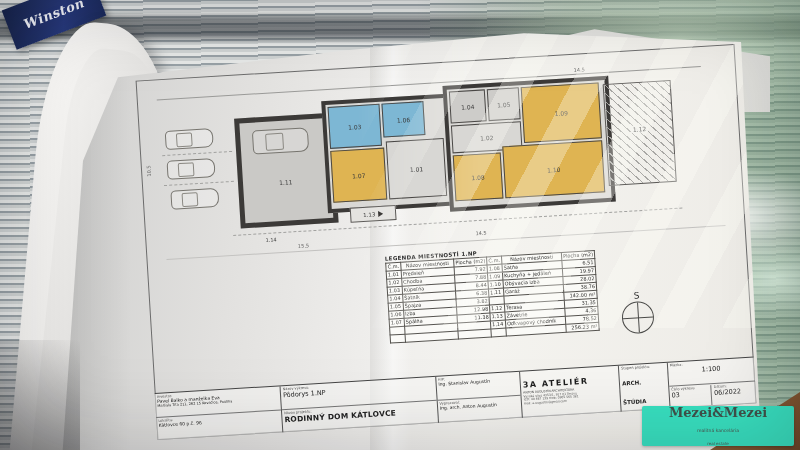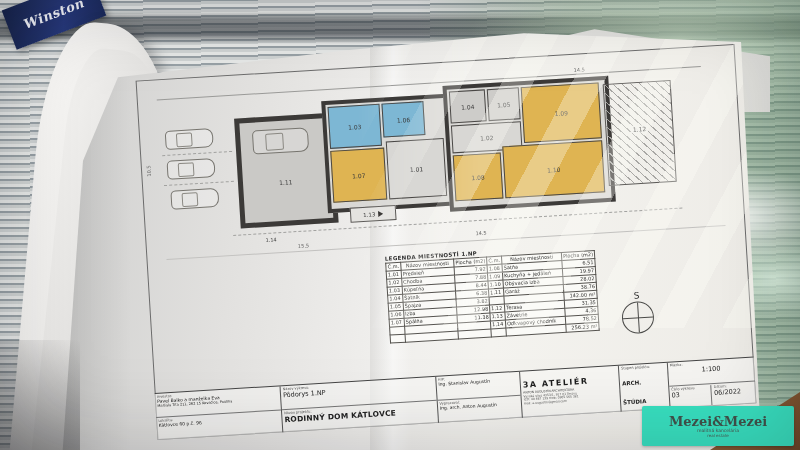--- a/index.html
+++ b/index.html
@@ -120,21 +120,21 @@
   .logo-name{font-size:8px;font-weight:bold;letter-spacing:1.5px;color:#1d1d1d;line-height:9px;}
   .logo-sub{font-size:3px;color:#444;line-height:3.5px;display:block;}
   .logo-line{font-size:3px;color:#555;line-height:3.5px;display:block;}
   .stage-val{font-size:5.5px;font-weight:bold;color:#222;line-height:6px;}
   .duo{display:flex;}
   .duo>div{flex:1;border-left:1px solid #777;padding:0 2px;}
   .duo>div:first-child{border-left:none;padding-left:0;}
 
   
   .wm{position:absolute;right:6px;bottom:4px;width:152px;height:40px;background:#38e0c0;
-      border-radius:2px;display:flex;flex-direction:column;align-items:center;justify-content:center;
+      border-radius:2px;display:flex;flex-direction:column;align-items:center;justify-content:space-between;
       box-shadow:0 1px 3px rgba(0,0,0,.25);}
   .wm .b{font-family:"DejaVu Serif",serif;font-weight:bold;font-size:13px;color:#41514a;line-height:13px;}
   .wm .s1{font-size:4.5px;color:#4a5a52;line-height:5px;}
   .wm .s2{font-size:4px;color:#4a5a52;line-height:5px;}
 
   .vignette{position:absolute;inset:0;pointer-events:none;
       box-shadow:inset 0 0 90px rgba(20,20,25,.22);}
 </style>
 </head>
 <body>

